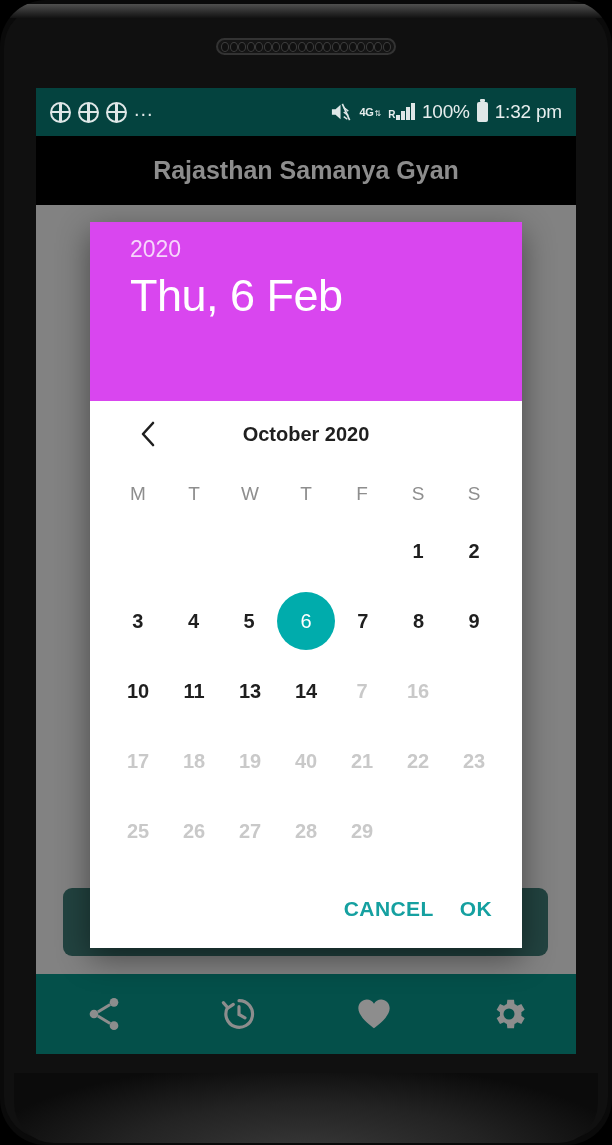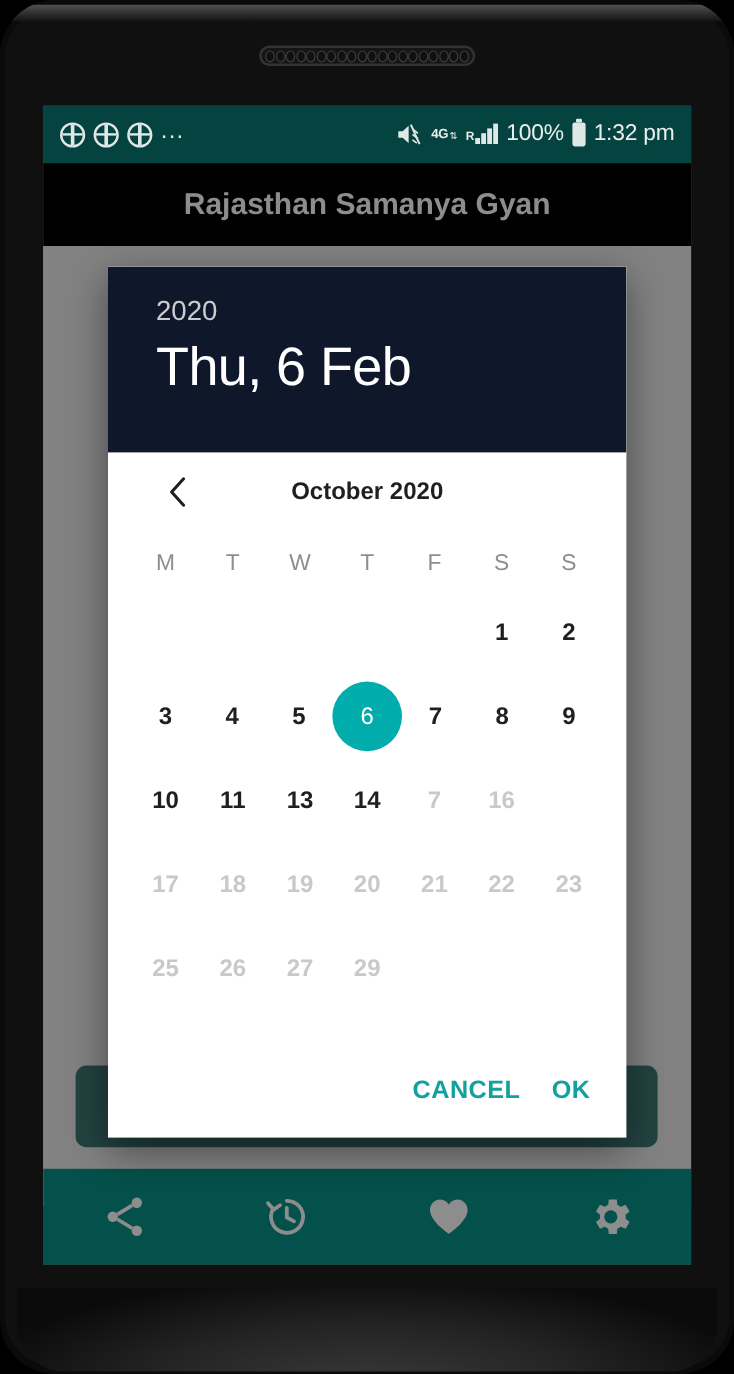--- a/index.html
+++ b/index.html
@@ -206,23 +206,23 @@
   .dialog {
     position: absolute;
     left: 54px; top: 134px;
     width: 432px; height: 726px;
     background: #ffffff;
     z-index: 40;
     box-shadow: 0 10px 30px rgba(0,0,0,0.45);
     overflow: hidden;
   }
   .dlg-header {
-    height: 155px;
-    background: #0f172a;
-    padding: 26px 40px 0 40px;
+    height: 179px;
+    background: #d946ef;
+    padding: 16px 40px 0 40px;
     box-sizing: border-box;
   }
   .dlg-year {
     color: rgba(255,255,255,0.78);
     font-size: 23px;
     line-height: 1;
   }
   .dlg-date {
     color: #ffffff;
     font-size: 45px;
@@ -448,29 +448,30 @@
               <div class="day">11</div>
               <div class="day">13</div>
               <div class="day">14</div>
               <div class="day disabled">7</div>
               <div class="day disabled">16</div>
             </div>
             <div class="week">
               <div class="day disabled">17</div>
               <div class="day disabled">18</div>
               <div class="day disabled">19</div>
-              <div class="day disabled">20</div>
+              <div class="day disabled">40</div>
               <div class="day disabled">21</div>
               <div class="day disabled">22</div>
               <div class="day disabled">23</div>
             </div>
             <div class="week">
               <div class="day disabled">25</div>
               <div class="day disabled">26</div>
               <div class="day disabled">27</div>
+              <div class="day disabled">28</div>
               <div class="day disabled">29</div>
               <div class="day empty"></div>
             </div>
           </div>
       </div>
 
       <div class="dlg-actions">
         <button>CANCEL</button>
         <button>OK</button>
       </div>

